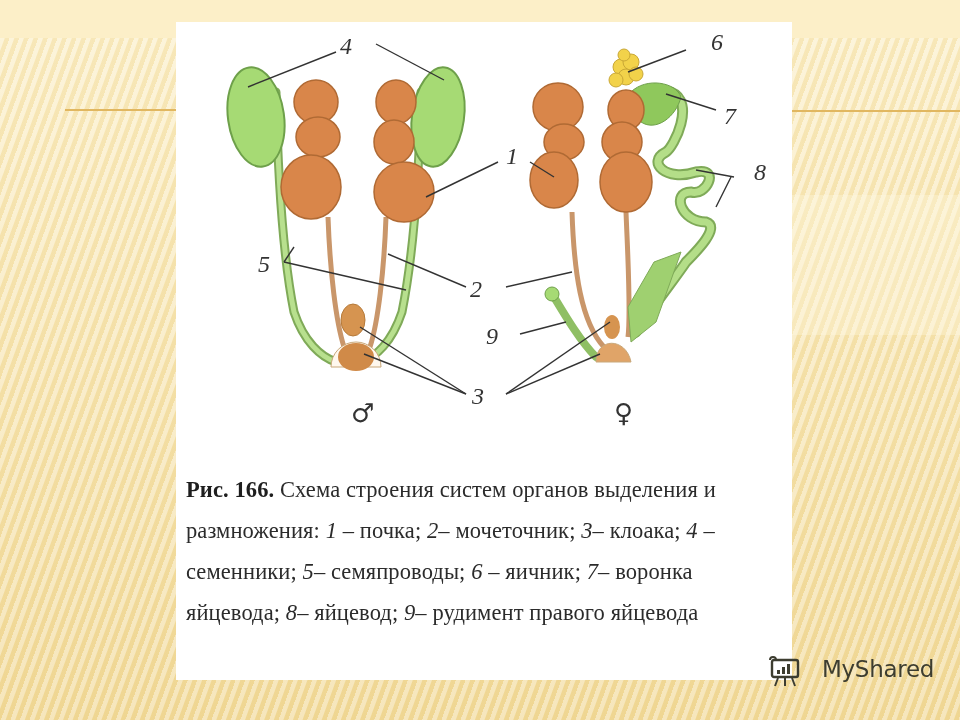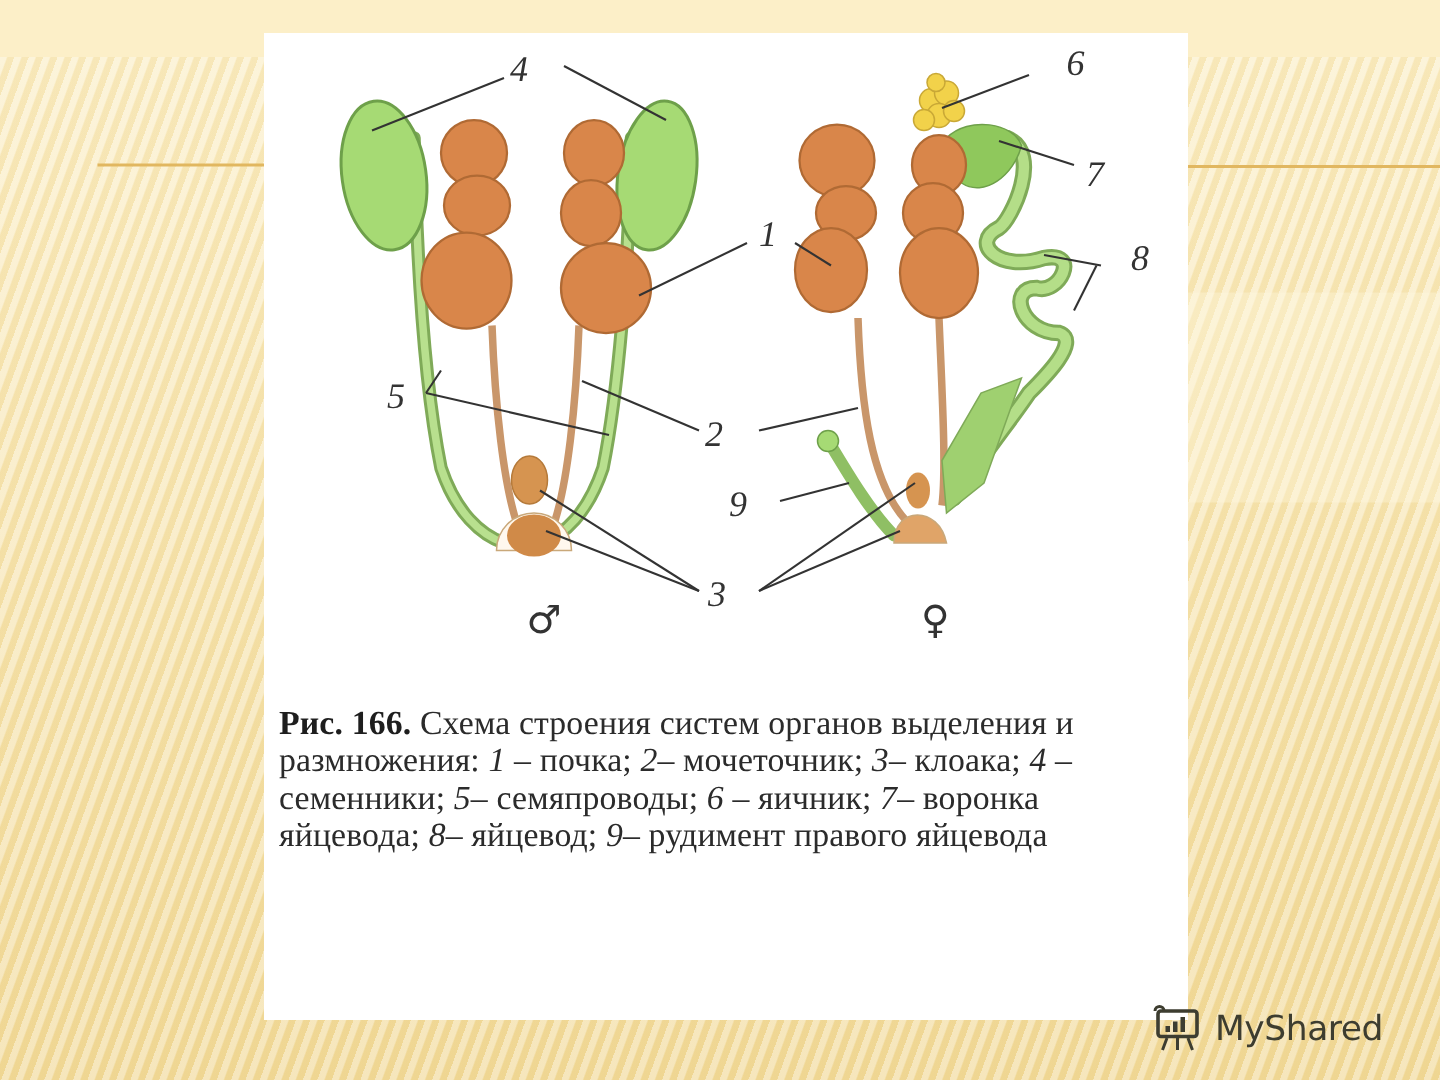--- a/index.html
+++ b/index.html
@@ -30,29 +30,29 @@
 
   .figure-panel {
     position:absolute; left:176px; top:22px; width:616px; height:658px;
     background:#ffffff;
   }
   .diagram { position:absolute; left:0; top:0; width:616px; height:440px; }
 
   .caption {
     position:absolute; left:10px; top:447px; width:600px;
     font-family:"Liberation Serif", serif;
-    font-size:22.5px; line-height:25px; color:#2b2b2b;
+    font-size:22.5px; line-height:41px; color:#2b2b2b;
     letter-spacing:0.1px;
   }
   .caption b { font-weight:bold; color:#1e1e1e; }
   .caption i { font-style:italic; }
 
   .watermark {
     position:absolute; left:768px; top:656px; height:36px;
-    display:flex; align-items:center; gap:8px;margin-top:12px;
+    display:flex; gap:20px;
   }
   .watermark-text {
     font-family:"DejaVu Sans", sans-serif; font-size:23px; color:#3d3d30;
     letter-spacing:-0.3px;
   }
 </style>
 </head>
 <body>
 
 <div class="bg-top"></div>

